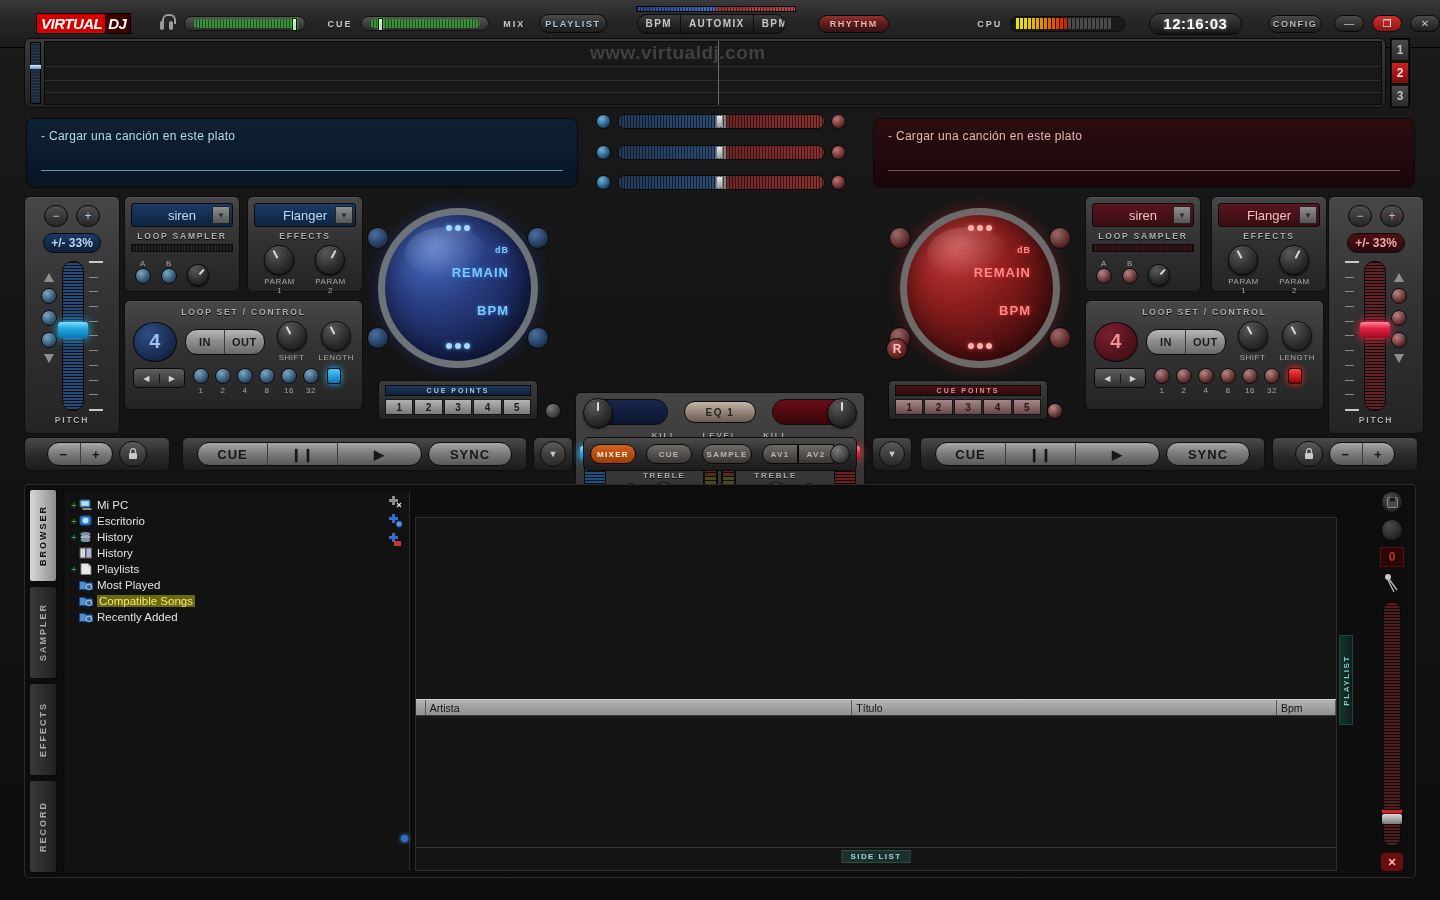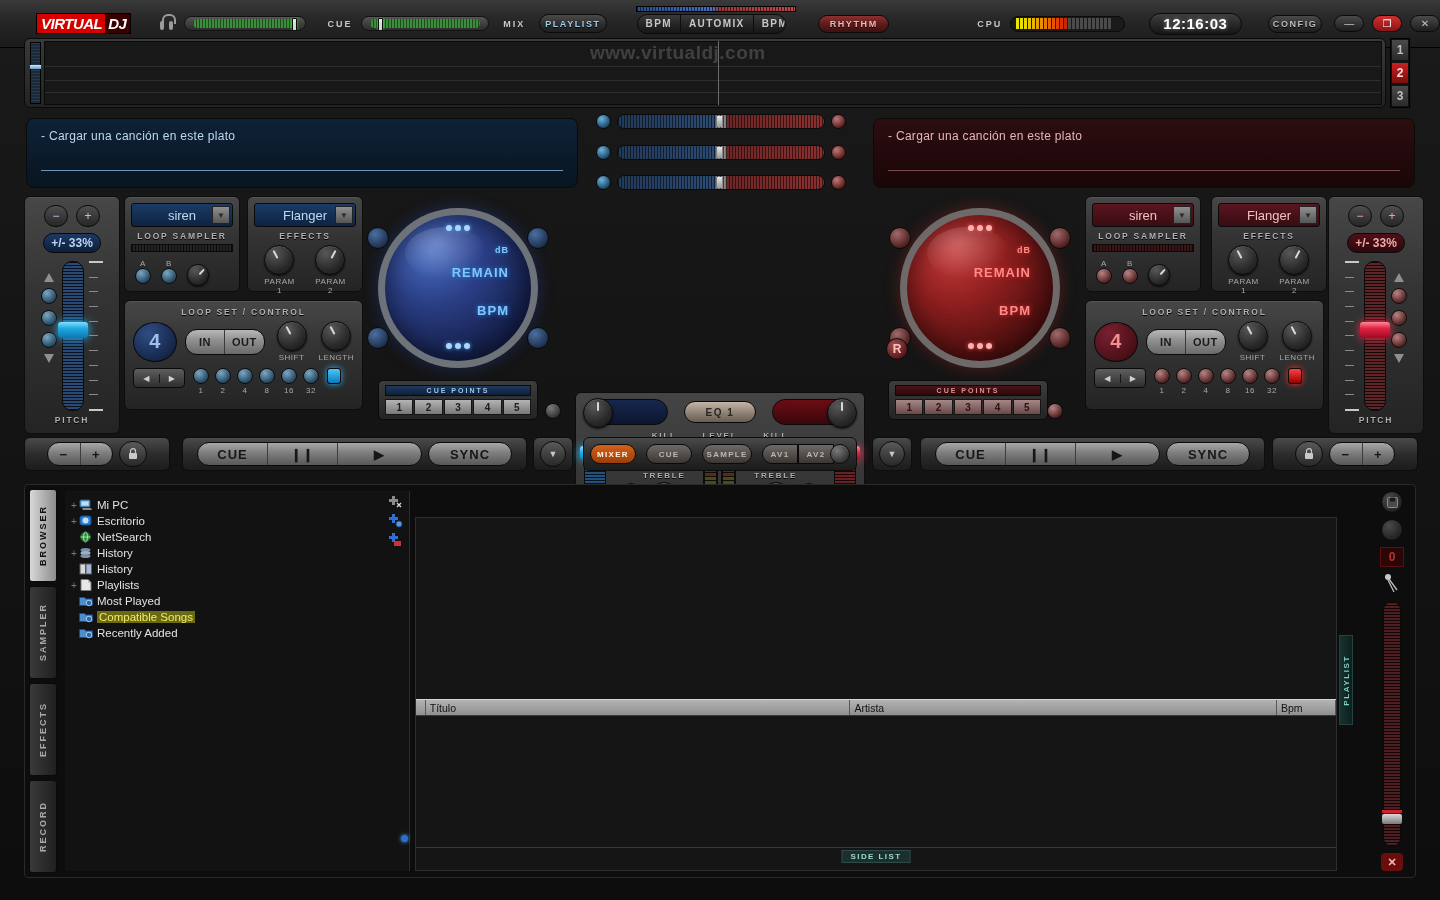--- a/index.html
+++ b/index.html
@@ -1270,29 +1270,20 @@
           </div>
           <div class="trow">
             <span class="exp">+</span>
             <span class="ic"><svg width="14" height="12" viewBox="0 0 14 12">
                 <rect x="1" y="1" width="11" height="9" rx="2" fill="#2f7ad0" stroke="#16508f"></rect>
                 <circle cx="6.5" cy="5.5" r="3" fill="#bde0f8"></circle>
               </svg></span>
             <span class="lbl">Escritorio</span>
           </div>
           <div class="trow">
-            <span class="exp"></span>
-            <span class="ic"><svg width="14" height="12" viewBox="0 0 14 12">
-                <circle cx="6.5" cy="6" r="5" fill="#2a8a3a" stroke="#0f4a1a"></circle>
-                <ellipse cx="6.5" cy="6" rx="2" ry="5" fill="none" stroke="#bff0c8" stroke-width=".8"></ellipse>
-                <path d="M1.5 6h10" stroke="#bff0c8" stroke-width=".8"></path>
-              </svg></span>
-            <span class="lbl">NetSearch</span>
-          </div>
-          <div class="trow">
             <span class="exp">+</span>
             <span class="ic"><svg width="14" height="12" viewBox="0 0 14 12">
                 <ellipse cx="6.5" cy="3" rx="5" ry="2" fill="#7a8fa8"></ellipse>
                 <ellipse cx="6.5" cy="6" rx="5" ry="2" fill="#9ab0c8"></ellipse>
                 <ellipse cx="6.5" cy="9" rx="5" ry="2" fill="#7a8fa8"></ellipse>
               </svg></span>
             <span class="lbl">History</span>
           </div>
           <div class="trow">
             <span class="exp"></span>
@@ -1354,22 +1345,22 @@
               <path d="M6 8h7v5H6z" fill="#d03030"></path>
             </svg>
         </div>
       </div>
     </div>
 
 
     <div class="filelist">
       <div class="colhdr" id="colhdr">
           <div style="width: 10px;"></div>
+          <div style="width: 450px;">Artista</div>
           <div style="width: 448px;">Título</div>
-          <div style="width: 450px;">Artista</div>
           <div style="width: 62px;">Bpm</div>
         </div>
       <div class="sidelist"></div>
       <div class="sidelistbtn">SIDE LIST</div>
       <div class="bluedot"></div>
     </div>
 
     <div class="plisttab">
       <span>PLAYLIST</span>
     </div>

